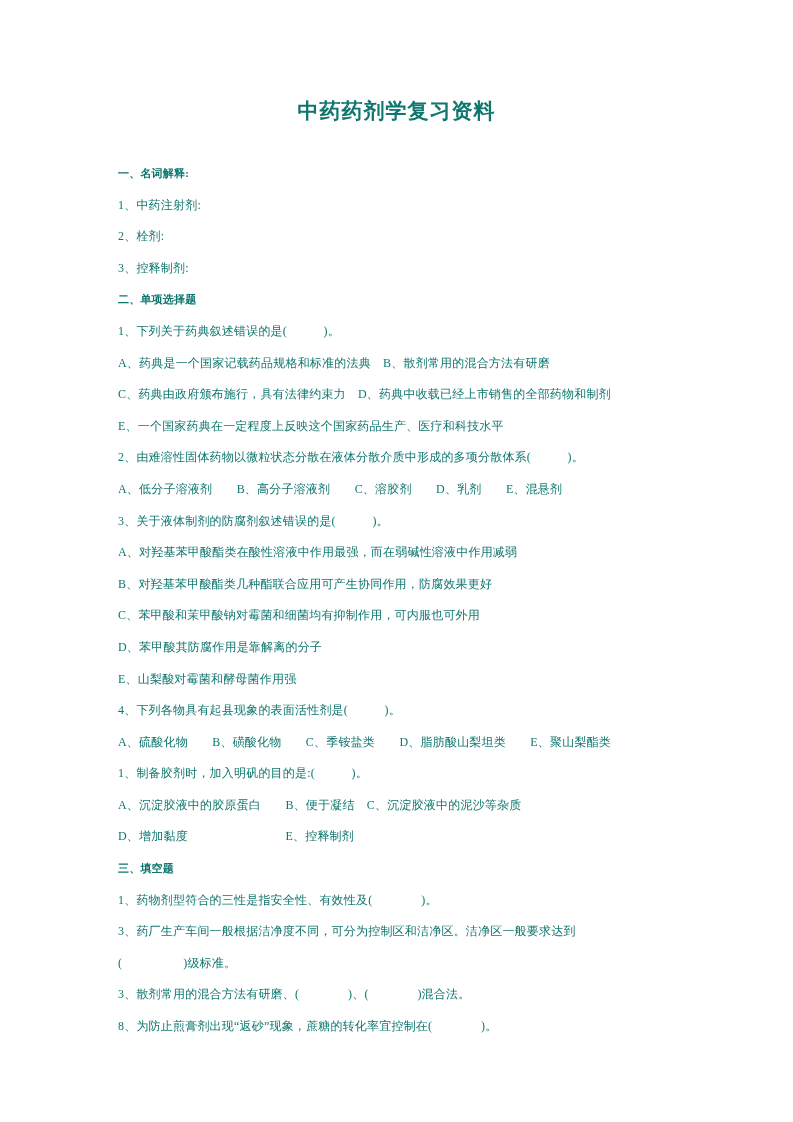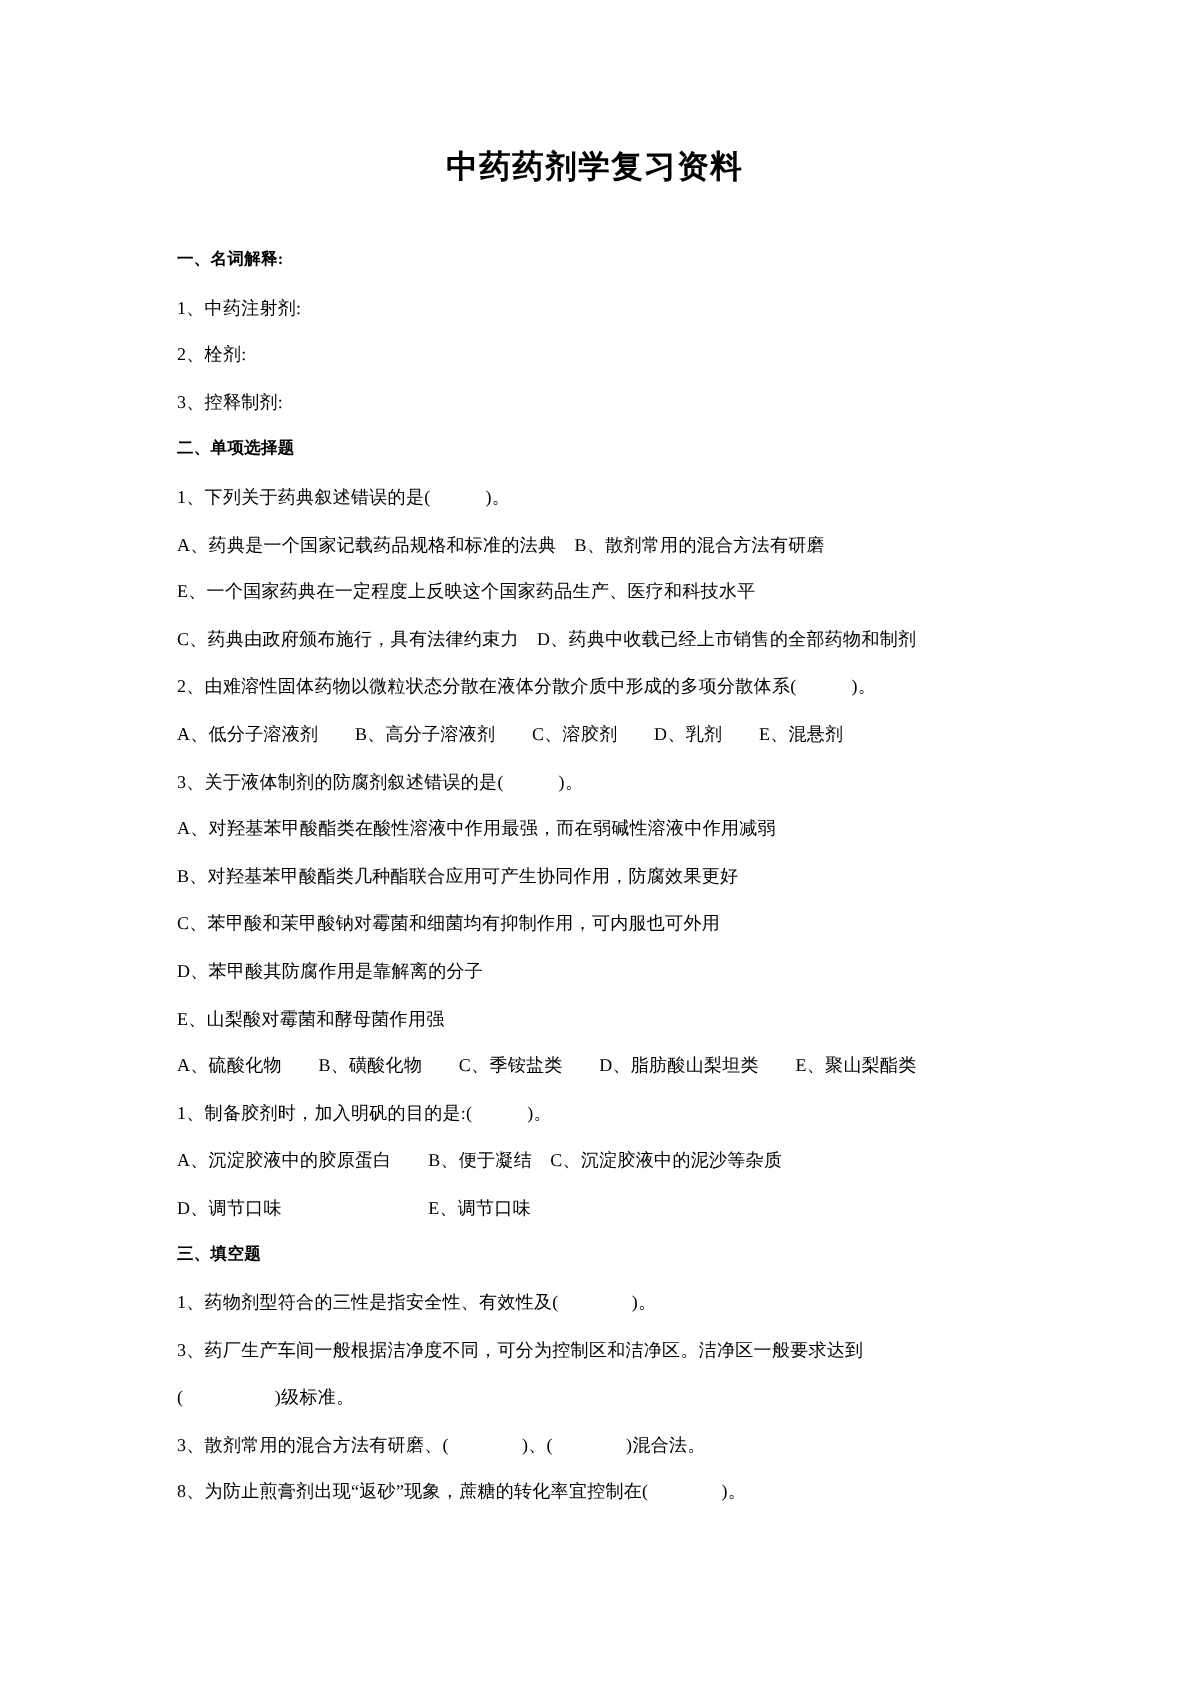--- a/index.html
+++ b/index.html
@@ -4,21 +4,21 @@
 <style>
   html, body { margin: 0; padding: 0; background: #ffffff; }
   .page {
     position: relative;
     width: 793px;
     height: 1122px;
     background: #ffffff;
     box-sizing: border-box;
     padding: 96px 100px 0 118px;
     font-family: "Liberation Serif", "DejaVu Serif", serif;
-    color: #000000;
+    color: #0f766e;
     overflow: hidden;
   }
   .doc-title {
     font-size: 21px;
     line-height: 30px;
     font-weight: 700;
     text-align: center;
     margin: 0 18px 32px 0;
     letter-spacing: 1px;
   }
@@ -45,34 +45,35 @@
     <p class="line heading">一、名词解释:</p>
     <p class="line">1、中药注射剂:</p>
     <p class="line">2、栓剂:</p>
     <p class="line">3、控释制剂:</p>
   </section>
 
   <section>
     <p class="line heading">二、单项选择题</p>
     <p class="line">1、下列关于药典叙述错误的是(　　　)。</p>
     <p class="line">A、药典是一个国家记载药品规格和标准的法典　B、散剂常用的混合方法有研磨</p>
+    <p class="line">C、药典由政府颁布施行，具有法律约束力　D、药典中收载已经上市销售的全部药物和制剂</p>
     <p class="line">E、一个国家药典在一定程度上反映这个国家药品生产、医疗和科技水平</p>
-    <p class="line">C、药典由政府颁布施行，具有法律约束力　D、药典中收载已经上市销售的全部药物和制剂</p>
     <p class="line">2、由难溶性固体药物以微粒状态分散在液体分散介质中形成的多项分散体系(　　　)。</p>
     <p class="line">A、低分子溶液剂　　B、高分子溶液剂　　C、溶胶剂　　D、乳剂　　E、混悬剂</p>
     <p class="line">3、关于液体制剂的防腐剂叙述错误的是(　　　)。</p>
     <p class="line">A、对羟基苯甲酸酯类在酸性溶液中作用最强，而在弱碱性溶液中作用减弱</p>
     <p class="line">B、对羟基苯甲酸酯类几种酯联合应用可产生协同作用，防腐效果更好</p>
     <p class="line">C、苯甲酸和茉甲酸钠对霉菌和细菌均有抑制作用，可内服也可外用</p>
     <p class="line">D、苯甲酸其防腐作用是靠解离的分子</p>
     <p class="line">E、山梨酸对霉菌和酵母菌作用强</p>
+    <p class="line">4、下列各物具有起县现象的表面活性剂是(　　　)。</p>
     <p class="line">A、硫酸化物　　B、磺酸化物　　C、季铵盐类　　D、脂肪酸山梨坦类　　E、聚山梨酯类</p>
     <p class="line">1、制备胶剂时，加入明矾的目的是:(　　　)。</p>
     <p class="line">A、沉淀胶液中的胶原蛋白　　B、便于凝结　C、沉淀胶液中的泥沙等杂质</p>
-    <p class="line">D、调节口味　　　　　　　　E、调节口味</p>
+    <p class="line">D、增加黏度　　　　　　　　E、控释制剂</p>
   </section>
 
   <section>
     <p class="line heading">三、填空题</p>
     <p class="line">1、药物剂型符合的三性是指安全性、有效性及(　　　　)。</p>
     <p class="line">3、药厂生产车间一般根据洁净度不同，可分为控制区和洁净区。洁净区一般要求达到</p>
     <p class="line">(　　　　　)级标准。</p>
     <p class="line">3、散剂常用的混合方法有研磨、(　　　　)、(　　　　)混合法。</p>
     <p class="line">8、为防止煎膏剂出现“返砂”现象，蔗糖的转化率宜控制在(　　　　)。</p>
   </section>

